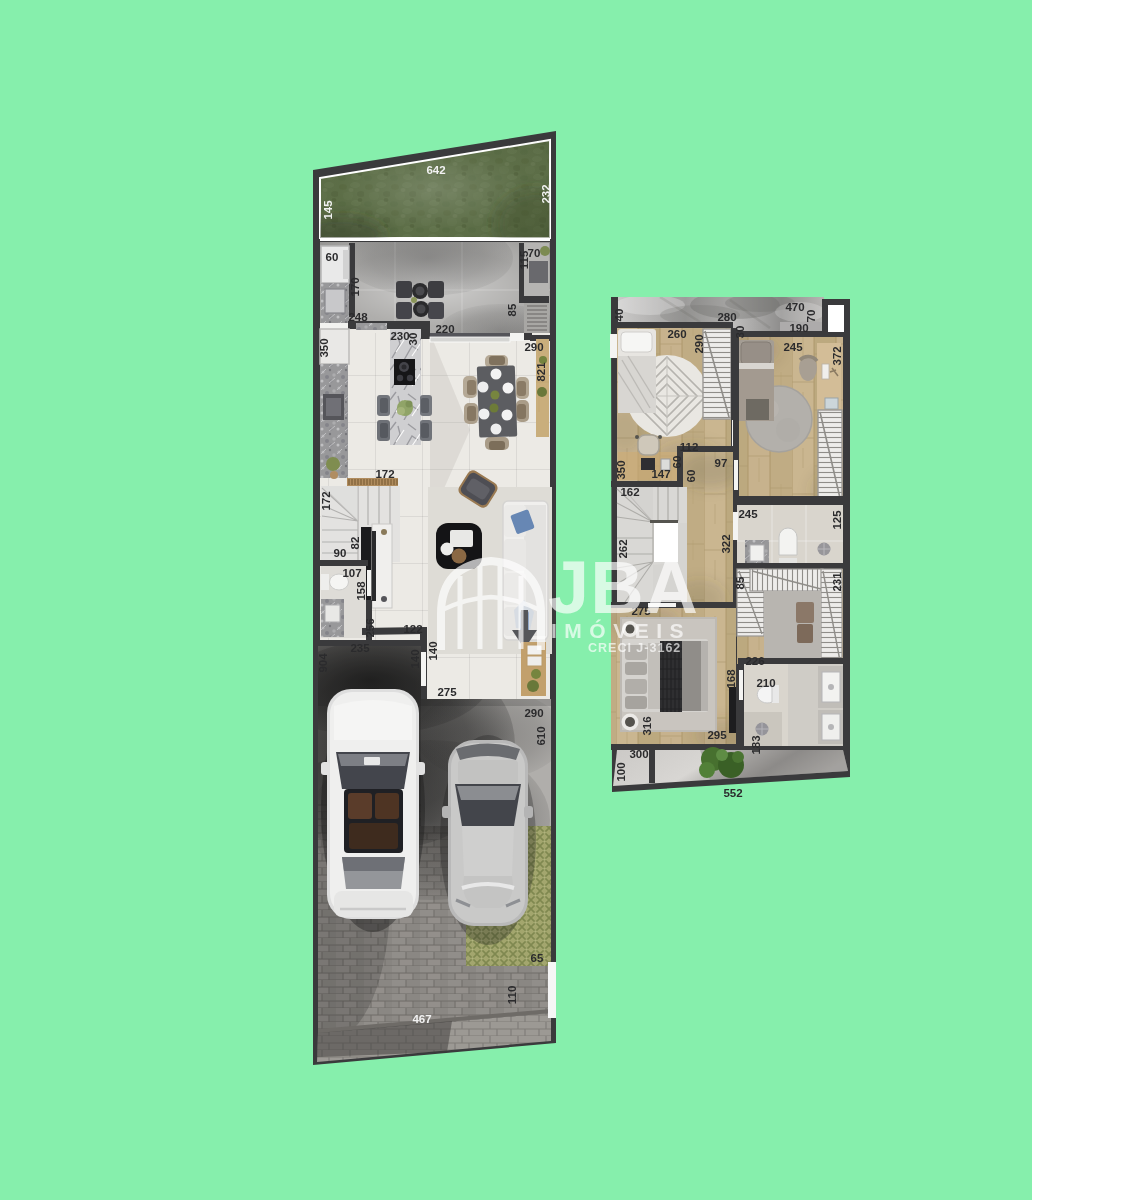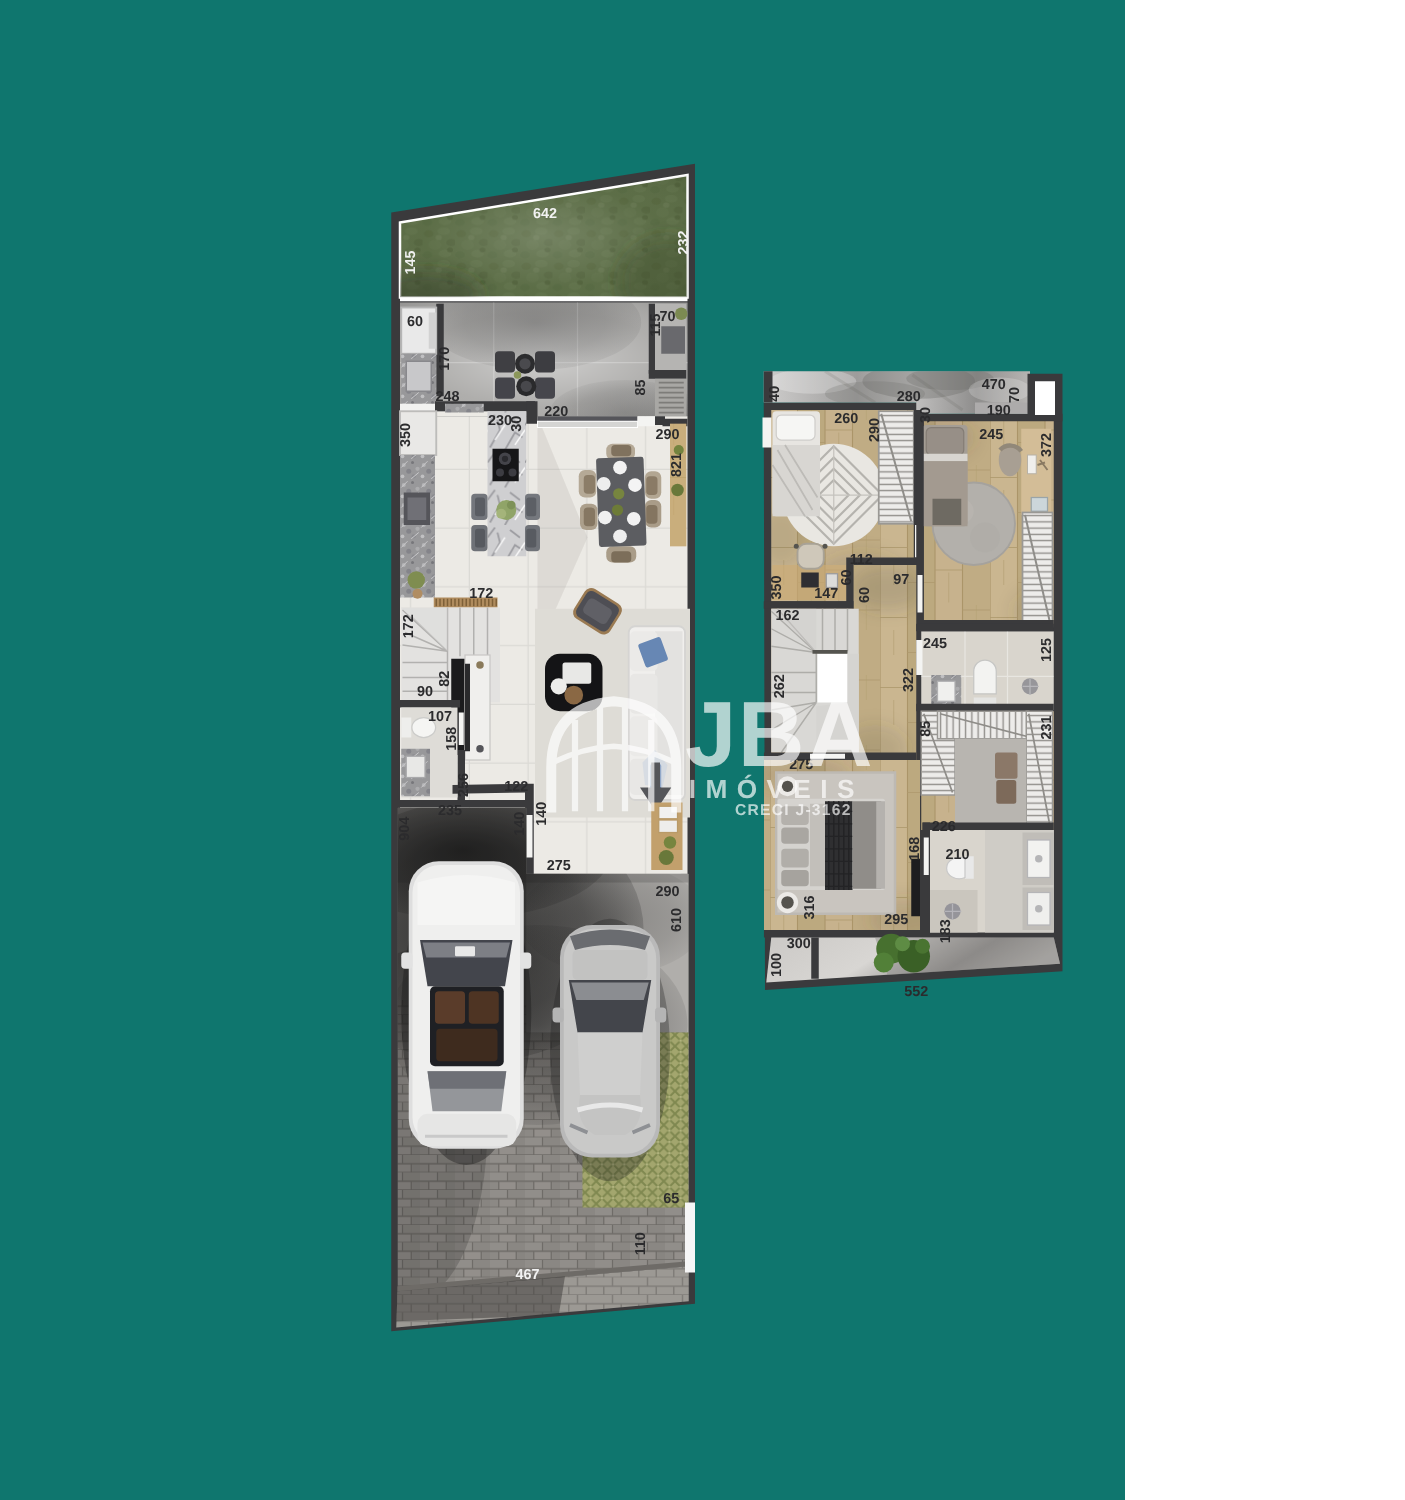--- a/index.html
+++ b/index.html
@@ -1,16 +1,16 @@
 <!DOCTYPE html>
 <html><head>
 <meta charset="utf-8">
 <style>
 html,body{margin:0;padding:0;background:#ffffff;}
-#page{width:900px;height:1200px;position:relative;overflow:hidden;background:#0f766e;
+#page{width:1032px;height:1200px;position:relative;overflow:hidden;background:#86efac;
 font-family:"Liberation Sans", sans-serif;}
 svg{display:block;}
 text{font-family:"Liberation Sans", sans-serif;font-weight:bold;}
 </style>
 </head>
 <body>
 <div id="page">
 <svg width="1124" height="1200" viewBox="0 0 1124 1200" xmlns="http://www.w3.org/2000/svg">
 <defs>
 <pattern id="lawn" width="26" height="26" patternUnits="userSpaceOnUse">

